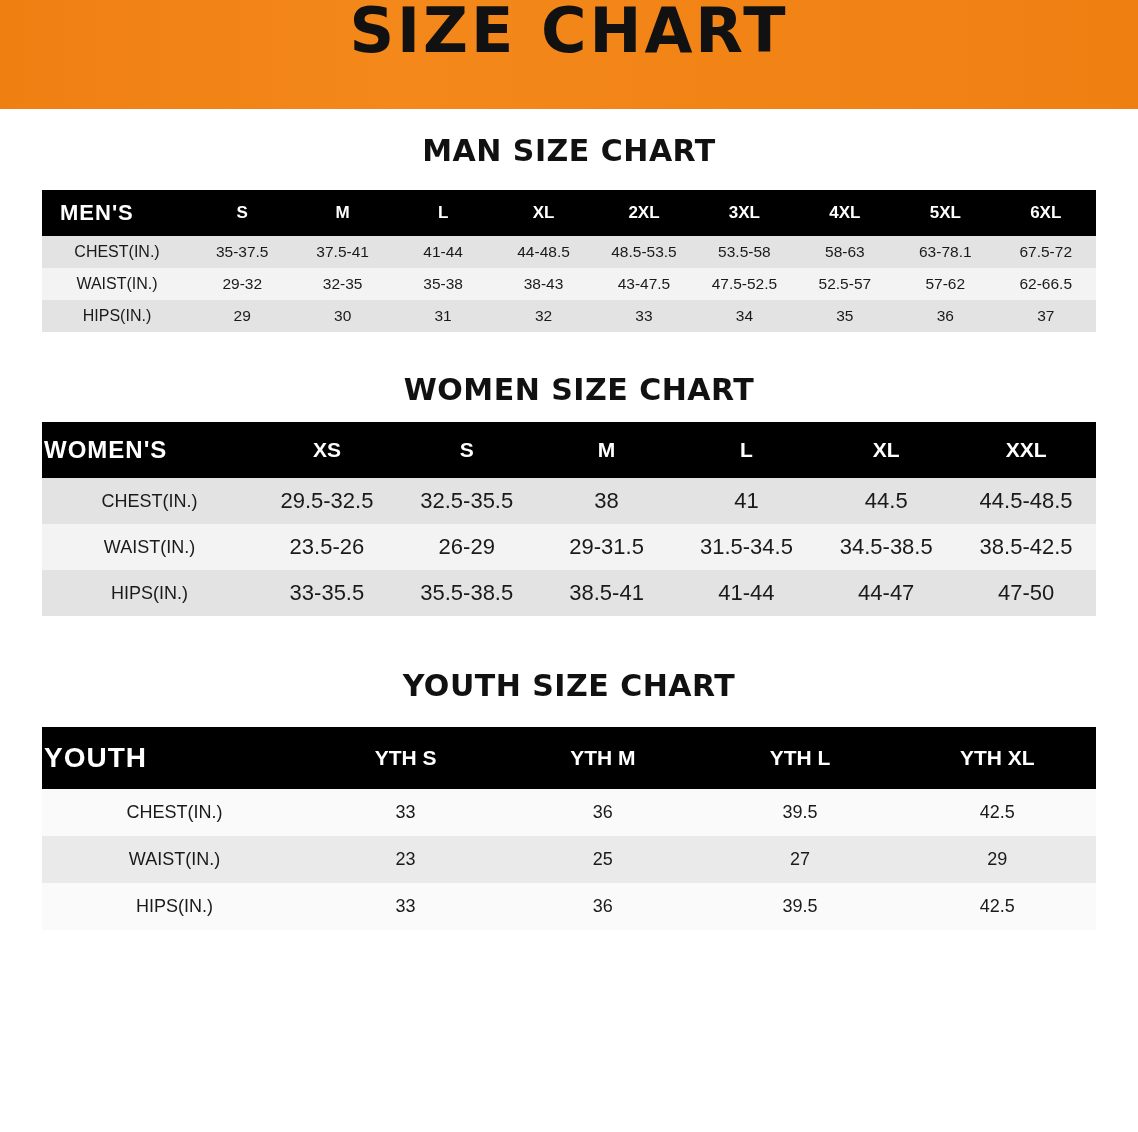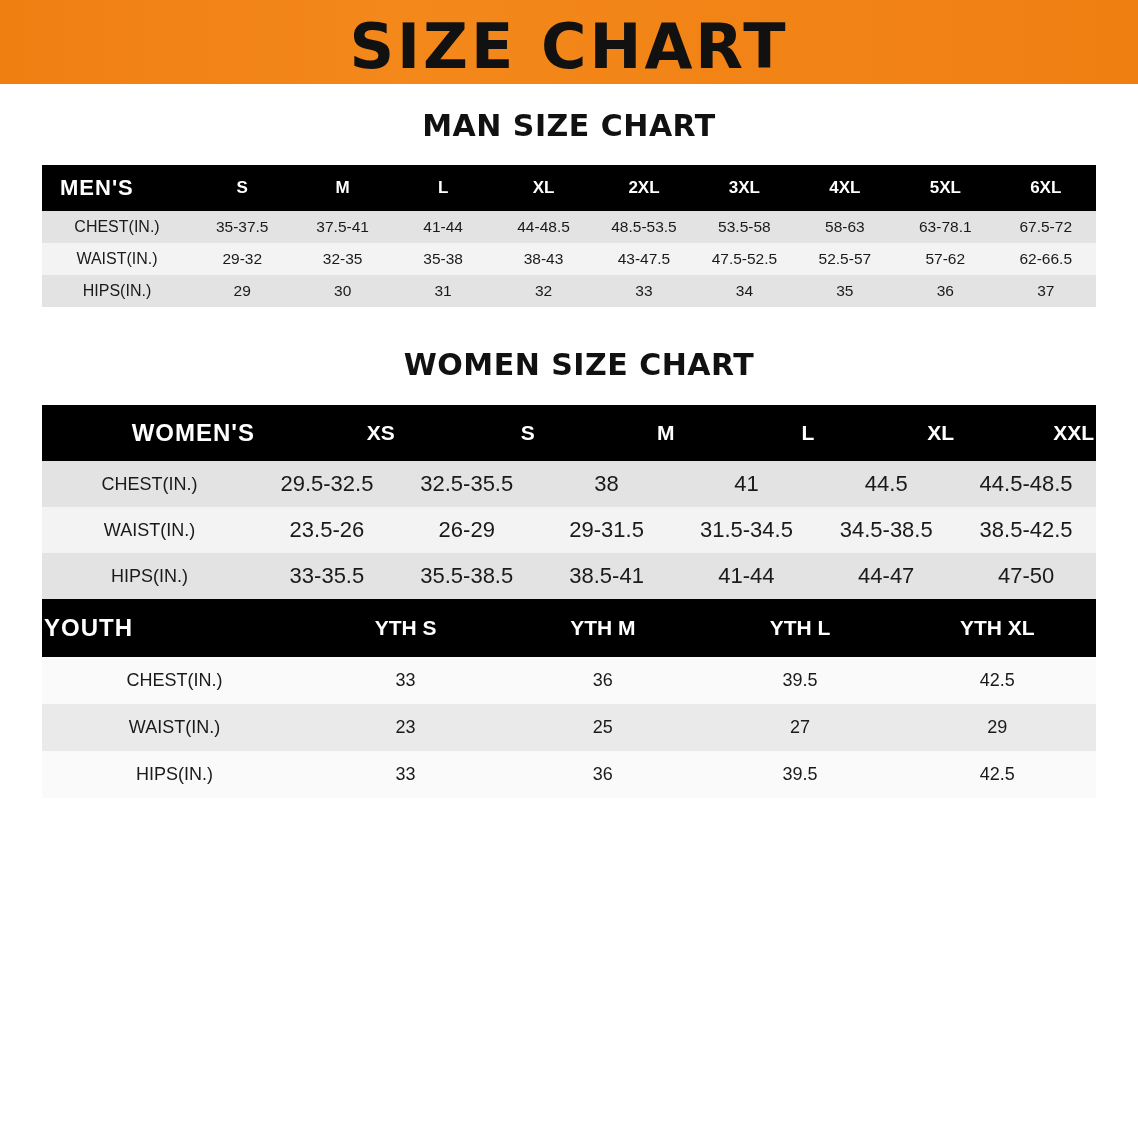--- a/index.html
+++ b/index.html
@@ -17,24 +17,24 @@
 
   .page {
     width: 1138px;
     height: 1132px;
     position: relative;
     background: #ffffff;
   }
 
   
   .banner {
-    height: 84px;
+    height: 109px;
     background: linear-gradient(90deg, #f07f12 0%, #f4881a 35%, #f07f12 100%);
     display: flex;
-    align-items: flex-end;
+    align-items: flex-start;
     justify-content: center;
   }
   .banner-title {
     font-family: "DejaVu Sans", sans-serif;
     font-weight: bold;
     font-size: 62px;
     letter-spacing: 3px;
     color: #111111;
     line-height: 1;
     padding-bottom: 6px;
@@ -43,21 +43,21 @@
   
   .section-title {
     text-align: center;
     font-family: "DejaVu Sans", sans-serif;
     font-weight: bold;
     font-size: 30px;
     letter-spacing: 0.5px;
     color: #111111;
   }
   .section-title.man    { margin-top: 24px; margin-bottom: 22px; }
-  .section-title.women  { margin-top: 40px; margin-bottom: 23px; padding-left: 20px; }
+  .section-title.women  { margin-top: 40px; margin-bottom: 15px; padding-left: 20px; }
   .section-title.youth  { margin-top: 52px; margin-bottom: 24px; }
 
   
   .table-wrap {
     margin: 0 42px;
   }
   table {
     width: 100%;
     border-collapse: collapse;
     table-layout: fixed;
@@ -88,31 +88,31 @@
   tbody tr.even td { background: #f3f3f3; }
 
   
   #men-table thead th { font-size: 17px; }
   #men-table thead th.rowlabel { font-size: 22px; }
   #men-table tbody td { font-size: 15.5px; }
   #men-table tbody td.rowlabel { font-size: 16px; }
   #men-table col.lbl { width: 150px; }
 
   
-  #women-table thead th { font-size: 21px; text-align: right; }
+  #women-table thead th { font-size: 21px; }
   #women-table thead th.rowlabel { font-size: 24px; }
   #women-table tbody td { font-size: 22px; }
   #women-table tbody td.rowlabel { font-size: 18px; }
   #women-table col.lbl { width: 215px; }
   #women-table thead th { padding: 14px 2px; }
   #women-table tbody td { padding: 10px 2px; }
 
   
   #youth-table thead th { font-size: 21px; }
-  #youth-table thead th.rowlabel { font-size: 24px; }
+  #youth-table thead th.rowlabel { font-size: 28px; }
   #youth-table tbody td { font-size: 18px; }
   #youth-table tbody td.rowlabel { font-size: 18px; }
   #youth-table col.lbl { width: 265px; }
   #youth-table thead th { padding: 15px 2px; }
   #youth-table tbody td { padding: 13px 2px; }
   #youth-table tbody tr.odd td  { background: #eaeaea; }
   #youth-table tbody tr.even td { background: #fafafa; }
 
   
   .note {
@@ -251,20 +251,21 @@
           <td>35.5-38.5</td>
           <td>38.5-41</td>
           <td>41-44</td>
           <td>44-47</td>
           <td>47-50</td>
         </tr>
       </tbody>
     </table>
   </div>
 
+  <div class="section-title youth">YOUTH SIZE CHART</div>
   <div class="table-wrap">
     <table id="youth-table">
       <colgroup>
         <col class="lbl">
           <col>
           <col>
           <col>
           <col>
       </colgroup>
       <thead>

